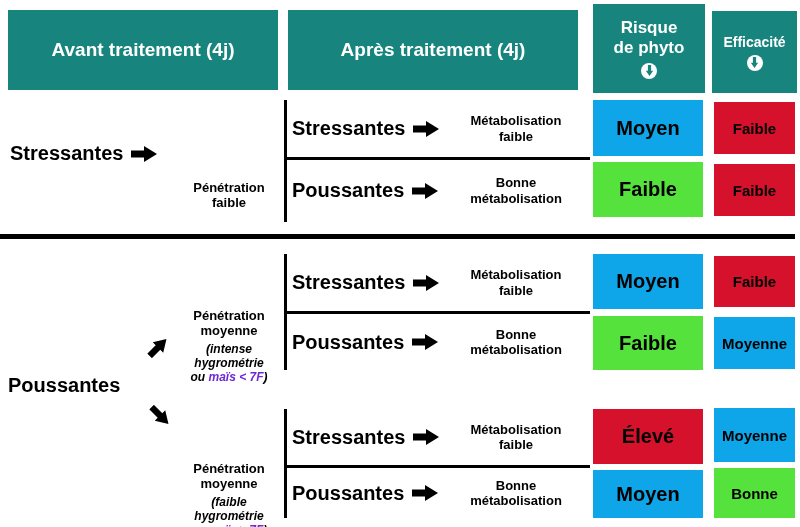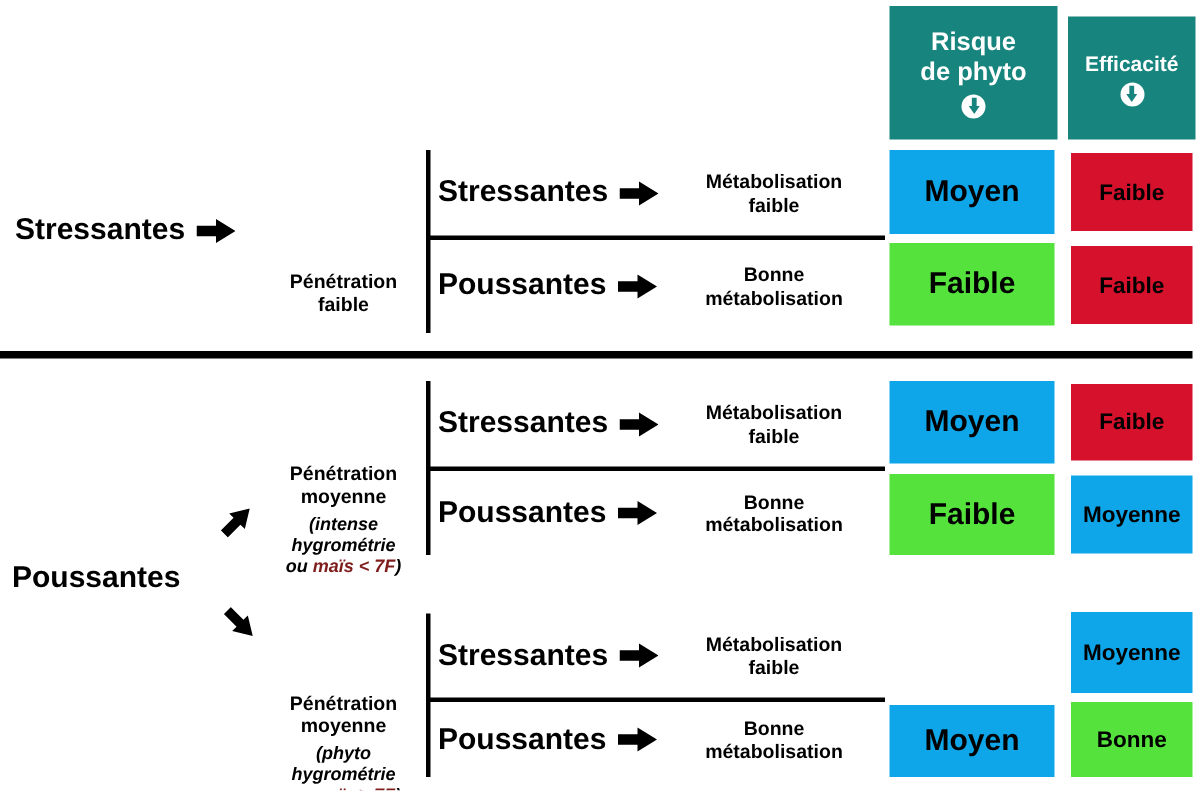--- a/index.html
+++ b/index.html
@@ -24,21 +24,21 @@
   .divider{position:absolute;left:0;top:234px;width:795px;height:5px;background:#000;}
 
   
   .bigcond{position:absolute;display:flex;align-items:center;gap:8px;
        font-size:20px;font-weight:bold;color:#000;white-space:nowrap;}
   .arrow-r{width:26px;height:18px;fill:#000;flex:0 0 auto;}
 
   
   .note{position:absolute;text-align:center;font-size:13px;font-weight:bold;color:#000;line-height:1.18;margin-top:39px;}
   .note .italic-block{font-style:italic;font-size:12px;margin-top:3px;line-height:1.2;}
-  .accent{color:#7f1d1d;}
+  .accent{color:#6d28d9;}
 
   
   .midrow{position:absolute;left:292px;width:288px;display:flex;
        justify-content:space-between;align-items:center;}
   .midrow .cond{display:flex;align-items:center;gap:8px;font-size:20px;font-weight:bold;white-space:nowrap;}
   .midrow .meta{width:128px;text-align:center;font-size:13px;font-weight:bold;line-height:1.18;}
   .meta span{display:block;}
 
   
   .cbox{position:absolute;display:flex;align-items:center;justify-content:center;
@@ -52,20 +52,26 @@
   .diag-arrow{position:absolute;width:24px;height:24px;}
   .diag-arrow svg{width:24px;height:17px;fill:#000;}
   .ne svg{transform:rotate(-45deg);}
   .se svg{transform:rotate(45deg);}
 </style>
 </head>
 <body>
 
 <div class="canvas">
 
+  <div class="hdr hdr-avant">
+    <span>Avant traitement (4j)</span>
+  </div>
+  <div class="hdr hdr-apres">
+    <span>Après traitement (4j)</span>
+  </div>
   <div class="hdr hdr-effic">
     <span>Efficacité</span>
     <span class="circle-arrow">
       <svg viewBox="0 0 18 24">
           <path d="M5.5 0 V12.5 H1 L9 24 L17 12.5 H12.5 V0 Z"></path>
         </svg>
     </span>
   </div>
   <div class="hdr hdr-risque">
     <span>Risque</span>
@@ -194,21 +200,21 @@
     <span>Faible</span>
   </div>
   <div class="cbox c-yellow eff" style="left:714px;top:317px;width:81px;height:52px;">
     <span>Moyenne</span>
   </div>
 
   <div class="note" style="left:178px;top:422px;width:102px;">
     <span style="display:block">Pénétration</span>
     <span style="display:block">moyenne</span>
     <span class="italic-block" style="display:block">
-      <span style="display:block">(phyto</span>
+      <span style="display:block">(faible</span>
       <span style="display:block">hygrométrie</span>
       <span style="display:block"><span>ou </span><span class="accent">maïs ≥ 7F</span><span>)</span></span>
     </span>
   </div>
 
   <div class="vline" style="left:284px;top:409px;height:109px;"></div>
   <div class="hline" style="left:284px;top:465px;width:306px;"></div>
 
   <div class="midrow" style="top:409px;height:56px;">
     <div class="cond">
@@ -228,20 +234,23 @@
       <svg class="arrow-r" viewBox="0 0 26 18">
           <path d="M0 5.5 H13 V1 L26 9 L13 17 V12.5 H0 Z"></path>
         </svg>
     </div>
     <div class="meta">
       <span>Bonne</span>
       <span>métabolisation</span>
     </div>
   </div>
 
+  <div class="cbox c-red risk" style="left:593px;top:409px;width:110px;height:55px;">
+    <span>Élevé</span>
+  </div>
   <div class="cbox c-yellow eff" style="left:714px;top:408px;width:81px;height:54px;">
     <span>Moyenne</span>
   </div>
   <div class="cbox c-yellow risk" style="left:593px;top:470px;width:110px;height:48px;">
     <span>Moyen</span>
   </div>
   <div class="cbox c-green eff" style="left:714px;top:468px;width:81px;height:50px;">
     <span>Bonne</span>
   </div>
 

